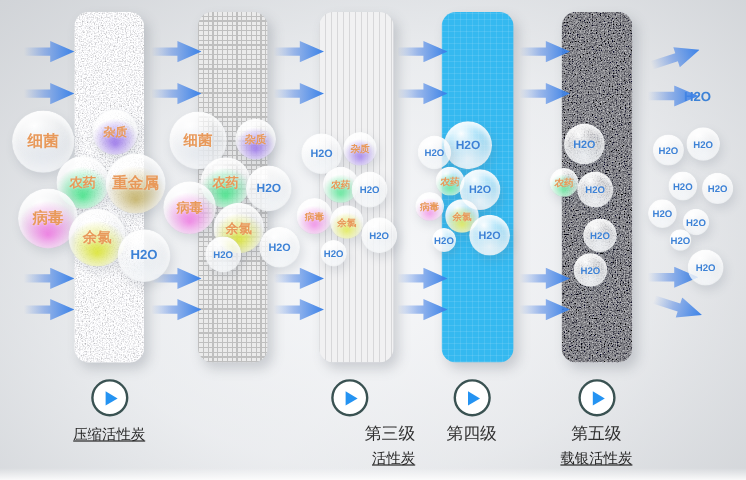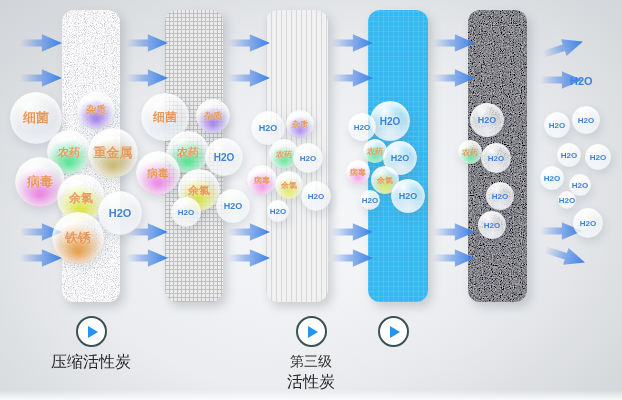--- a/index.html
+++ b/index.html
@@ -28,21 +28,21 @@
     box-shadow:inset 0 -6px 10px rgba(255,255,255,0.55),inset 0 4px 6px rgba(255,255,255,0.9),
                inset 0 0 1px rgba(140,150,160,0.65),2px 4px 8px rgba(100,110,125,0.18);
     display:flex;align-items:center;justify-content:center;}
   .bubble span{white-space:nowrap;font-weight:bold;text-shadow:0 0 2px rgba(255,255,255,0.6);}
   .stage{position:absolute;top:316px;width:110px;text-align:center;}
   .play{width:27px;height:27px;border-radius:50%;border:2px solid #3a5252;background:#fff;
     margin:0 auto 4px auto;display:flex;align-items:center;justify-content:center;cursor:pointer;}
   .play .tri{width:0;height:0;border-top:6px solid transparent;border-bottom:6px solid transparent;
     border-left:10px solid #2493f2;margin-left:3px;}
   .stage-label{font-size:14px;color:#2f2f2f;line-height:20px;}
-  .stage-name{font-size:16px;color:#262626;line-height:22px;}
+  .stage-name{font-size:12px;color:#262626;line-height:22px;text-decoration:underline;}
   .h2o-note{position:absolute;font-size:11px;font-weight:bold;color:#3d82d6;}
   .defs{position:absolute;width:0;height:0;}
 </style>
 </head>
 <body>
 
 <svg class="defs" aria-hidden="true">
   <defs>
     <filter id="grainGray" x="0" y="0" width="100%" height="100%">
       <feTurbulence type="fractalNoise" baseFrequency="0.9" numOctaves="2" seed="7" stitchTiles="stitch" result="n"></feTurbulence>
@@ -121,23 +121,20 @@
     </div>
     <div class="bubble" style="left: 15px; top: 157px; height: 50px; width: 50px; background: radial-gradient(circle at 50% 78%, rgba(236, 104, 222, 0.85) 0%, rgba(255, 255, 255, 0) 62%), radial-gradient(circle at 36% 26%, rgba(255, 255, 255, 0.98) 0%, rgba(255, 255, 255, 0.6) 30%, rgba(215, 220, 226, 0.5) 68%, rgba(172, 180, 188, 0.65) 100%);">
       <span style="font-size: 13px; color: rgb(232, 153, 90);">病毒</span>
     </div>
     <div class="bubble" style="left: 57px; top: 174px; height: 48px; width: 48px; background: radial-gradient(circle at 50% 78%, rgba(216, 226, 34, 0.9) 0%, rgba(255, 255, 255, 0) 62%), radial-gradient(circle at 36% 26%, rgba(255, 255, 255, 0.98) 0%, rgba(255, 255, 255, 0.6) 30%, rgba(215, 220, 226, 0.5) 68%, rgba(172, 180, 188, 0.65) 100%);">
       <span style="font-size: 12px; color: rgb(232, 153, 90);">余氯</span>
     </div>
     <div class="bubble" style="left: 98px; top: 191px; height: 44px; width: 44px; background: radial-gradient(circle at 50% 78%, rgba(238, 242, 246, 0.8) 0%, rgba(255, 255, 255, 0) 62%), radial-gradient(circle at 36% 26%, rgba(255, 255, 255, 0.98) 0%, rgba(255, 255, 255, 0.6) 30%, rgba(215, 220, 226, 0.5) 68%, rgba(172, 180, 188, 0.65) 100%);">
       <span style="font-size: 11px; color: rgb(61, 130, 214);">H2O</span>
     </div>
-    <div class="bubble" style="left: 52px; top: 212px; height: 52px; width: 52px; background: radial-gradient(circle at 50% 78%, rgba(226, 142, 44, 0.9) 0%, rgba(255, 255, 255, 0) 62%), radial-gradient(circle at 36% 26%, rgba(255, 255, 255, 0.98) 0%, rgba(255, 255, 255, 0.6) 30%, rgba(215, 220, 226, 0.5) 68%, rgba(172, 180, 188, 0.65) 100%);">
-      <span style="font-size: 13px; color: rgb(232, 153, 90);">铁锈</span>
-    </div>
     <div class="bubble" style="left: 141px; top: 93px; height: 48px; width: 48px; background: radial-gradient(circle at 50% 78%, rgba(228, 232, 238, 0.85) 0%, rgba(255, 255, 255, 0) 62%), radial-gradient(circle at 36% 26%, rgba(255, 255, 255, 0.98) 0%, rgba(255, 255, 255, 0.6) 30%, rgba(215, 220, 226, 0.5) 68%, rgba(172, 180, 188, 0.65) 100%);">
       <span style="font-size: 12px; color: rgb(232, 153, 90);">细菌</span>
     </div>
     <div class="bubble" style="left: 196px; top: 99px; height: 34px; width: 34px; background: radial-gradient(circle at 50% 78%, rgba(128, 82, 228, 0.85) 0%, rgba(255, 255, 255, 0) 62%), radial-gradient(circle at 36% 26%, rgba(255, 255, 255, 0.98) 0%, rgba(255, 255, 255, 0.6) 30%, rgba(215, 220, 226, 0.5) 68%, rgba(172, 180, 188, 0.65) 100%);">
       <span style="font-size: 9px; color: rgb(232, 153, 90);">杂质</span>
     </div>
     <div class="bubble" style="left: 167px; top: 131px; height: 42px; width: 42px; background: radial-gradient(circle at 50% 78%, rgba(46, 222, 122, 0.9) 0%, rgba(255, 255, 255, 0) 62%), radial-gradient(circle at 36% 26%, rgba(255, 255, 255, 0.98) 0%, rgba(255, 255, 255, 0.6) 30%, rgba(215, 220, 226, 0.5) 68%, rgba(172, 180, 188, 0.65) 100%);">
       <span style="font-size: 11px; color: rgb(232, 153, 90);">农药</span>
     </div>
     <div class="bubble" style="left: 205px; top: 138px; height: 38px; width: 38px; background: radial-gradient(circle at 50% 78%, rgba(238, 242, 246, 0.8) 0%, rgba(255, 255, 255, 0) 62%), radial-gradient(circle at 36% 26%, rgba(255, 255, 255, 0.98) 0%, rgba(255, 255, 255, 0.6) 30%, rgba(215, 220, 226, 0.5) 68%, rgba(172, 180, 188, 0.65) 100%);">
@@ -241,25 +238,33 @@
     </div>
     <div class="bubble" style="left: 573px; top: 208px; height: 30px; width: 30px; background: radial-gradient(circle at 50% 78%, rgba(238, 242, 246, 0.8) 0%, rgba(255, 255, 255, 0) 62%), radial-gradient(circle at 36% 26%, rgba(255, 255, 255, 0.98) 0%, rgba(255, 255, 255, 0.6) 30%, rgba(215, 220, 226, 0.5) 68%, rgba(172, 180, 188, 0.65) 100%);">
       <span style="font-size: 8px; color: rgb(61, 130, 214);">H2O</span>
     </div>
     <div class="stage" style="left: 36px;">
       <div class="play">
         <div class="tri"></div>
       </div>
       <div class="stage-name">压缩活性炭</div>
     </div>
-    <div class="stage" style="left: 256px;">
+    <div class="stage" style="left: 236px; text-align: right;">
       <div class="play">
         <div class="tri"></div>
       </div>
       <div class="stage-label">第三级</div>
       <div class="stage-name">活性炭</div>
     </div>
     <div class="stage" style="left: 338px;">
       <div class="play">
         <div class="tri"></div>
       </div>
+      <div class="stage-label">第四级</div>
+    </div>
+    <div class="stage" style="left: 442px;">
+      <div class="play">
+        <div class="tri"></div>
+      </div>
+      <div class="stage-label">第五级</div>
+      <div class="stage-name">载银活性炭</div>
     </div>
   </div>
 
 </body></html>

